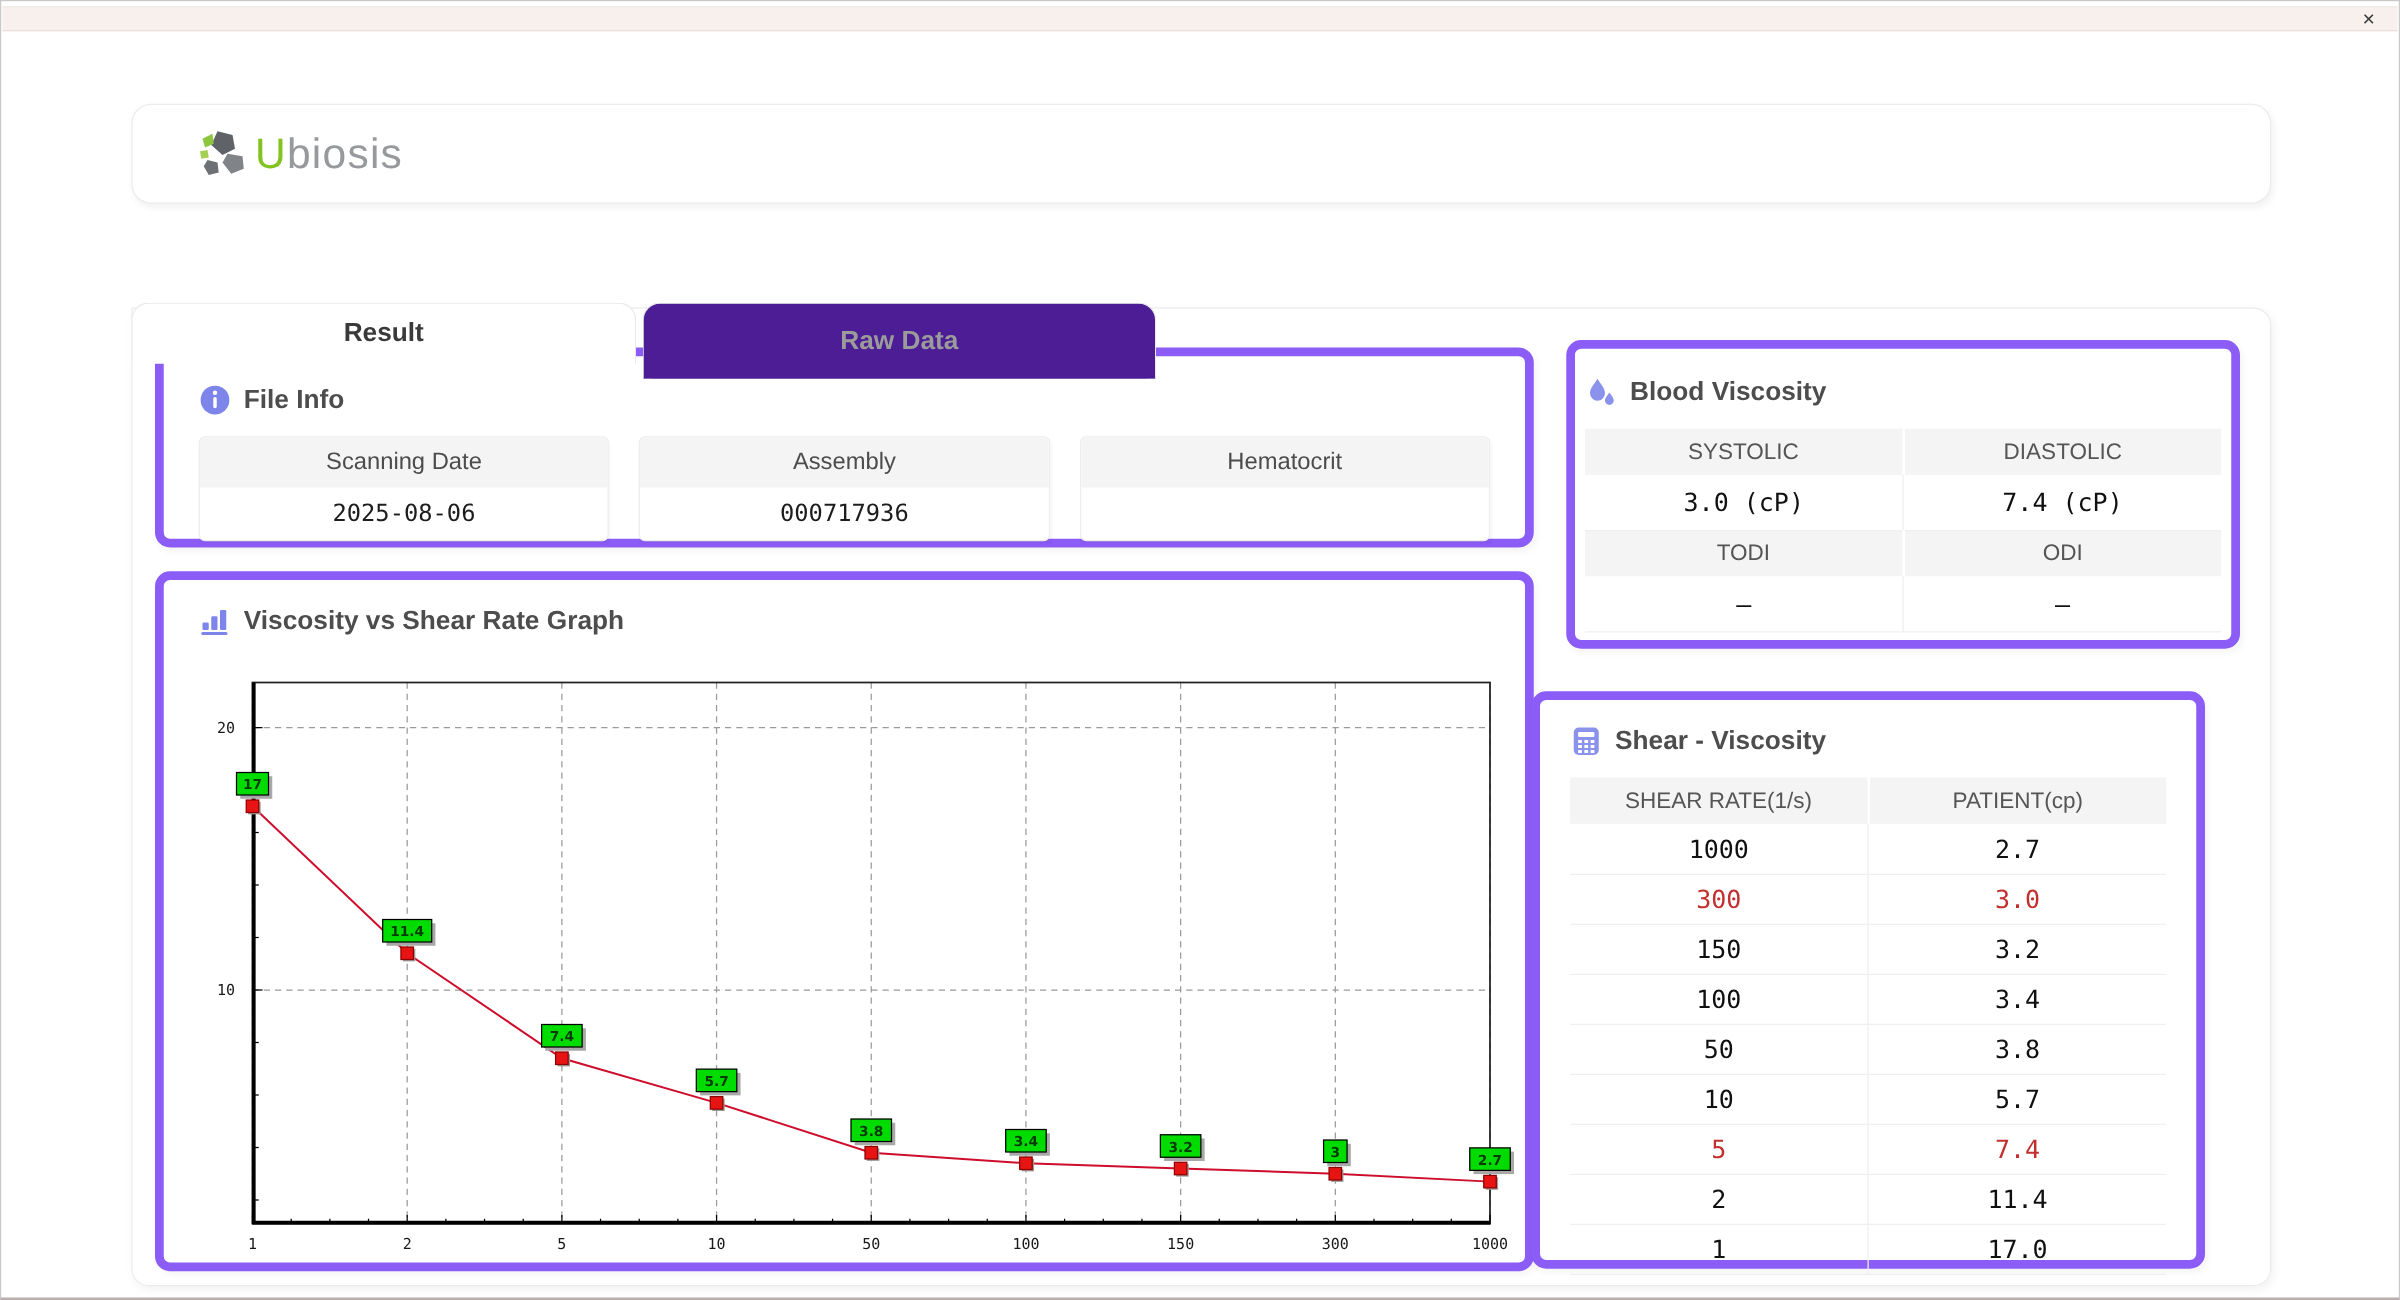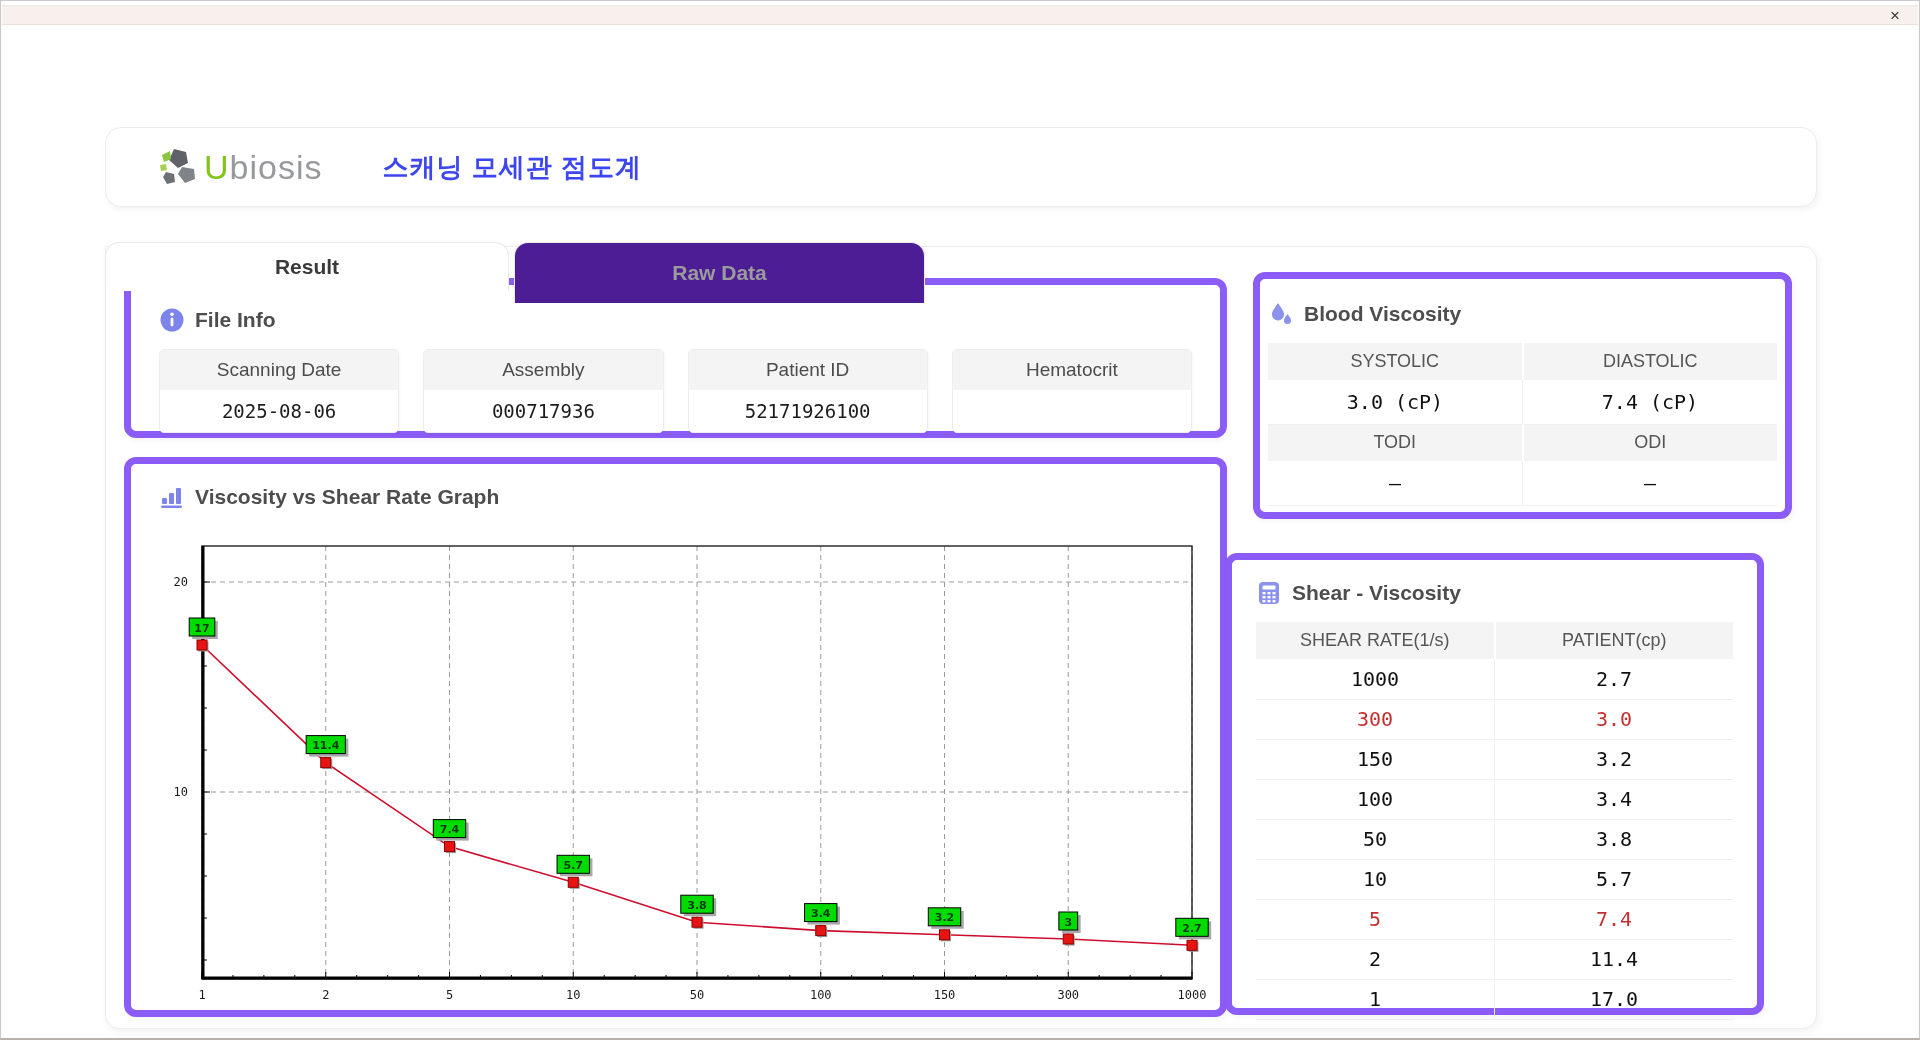--- a/index.html
+++ b/index.html
@@ -4,21 +4,21 @@
 <style>
   * { margin:0; padding:0; box-sizing:border-box; }
   html,body { width:1920px; height:1040px; background:#fff; font-family:"Liberation Sans", sans-serif; }
   .window { position:relative; width:1920px; height:1040px; background:#fff; border:1px solid #c9c9c9; border-bottom:2px solid #b9b0ae; overflow:hidden; }
 
   
   .titlebar { position:absolute; top:4px; left:1px; right:1px; height:20px; background:#f8f0ed; border-top:1px solid #f0e7e3; border-bottom:1px solid #eadfda; }
   .close-btn { position:absolute; right:12px; top:-1px; width:22px; height:22px; font-size:17px; color:#3a3a3a; text-align:center; line-height:22px; cursor:default; }
 
   
-  .header-card { position:absolute; left:104px; top:82px; width:1712px; height:80px; background:#fff; border:1px solid #ececec; border-radius:16px; box-shadow:2px 3px 6px rgba(0,0,0,.05); display:flex; align-items:center;margin-top:44px; }
+  .header-card { position:absolute; left:104px; top:82px; width:1712px; height:80px; background:#fff; border:1px solid #ececec; border-radius:16px; box-shadow:2px 3px 6px rgba(0,0,0,.05); display:flex; align-items:center; }
   .logo { display:flex; align-items:center; margin-left:52px; }
   .logo svg { width:44px; height:44px; }
   .logo-text { font-size:34px; font-weight:500; letter-spacing:1px; margin-left:2px; }
   .logo-u { color:#82c31e; }
   .logo-rest { color:#97999c; }
   .app-title { margin-left:60px; font-size:26px; font-weight:bold; color:#3d46ef; letter-spacing:1px; }
 
   
   .tab { position:absolute; top:197px; border:1px solid #e9e9e9; border-bottom:none; border-radius:14px 14px 0 0; display:flex; align-items:center; justify-content:center; font-size:21px; font-weight:bold; cursor:default;margin-top:44px; }
   .tab-result { left:104px; width:404px; height:49px; background:#fff; color:#3a3a3a; z-index:4; }
@@ -69,21 +69,20 @@
     <div class="logo">
       <svg viewBox="0 0 44 44">
         <polygon points="16,4 28,7 30,18 20,23 11,15" fill="#5f6368"></polygon>
         <polygon points="24,22 36,24 37,34 27,38 20,29" fill="#808488"></polygon>
         <polygon points="8,27 16,29 17,37 9,39 5,32" fill="#6d7175"></polygon>
         <polygon points="4,10 12,6 13,14 6,17" fill="#8cc63f"></polygon>
         <polygon points="2,20 8,19 9,25 3,26" fill="#a5d052"></polygon>
       </svg>
       <span class="logo-text"><span class="logo-u">U</span><span class="logo-rest">biosis</span></span>
     </div>
-    <div class="app-title">스캐닝 모세관 점도계</div>
   </div>
 
   <div class="tab tab-result">Result</div>
   <div class="tab tab-raw">Raw Data</div>
 
   <div class="panel">
 
     <div class="card file-card">
       <div class="card-title">
         <svg viewBox="0 0 26 26">
@@ -94,24 +93,20 @@
         <span>File Info</span>
       </div>
       <div class="file-fields">
           <div class="ff-col">
             <div class="ff-label">Scanning Date</div>
             <div class="ff-value">2025-08-06</div>
           </div>
           <div class="ff-col">
             <div class="ff-label">Assembly</div>
             <div class="ff-value">000717936</div>
-          </div>
-          <div class="ff-col">
-            <div class="ff-label">Patient ID</div>
-            <div class="ff-value">52171926100</div>
           </div>
           <div class="ff-col">
             <div class="ff-label">Hematocrit</div>
             <div class="ff-value"></div>
           </div>
         </div>
     </div>
 
     <div class="card graph-card">
       <div class="card-title">

